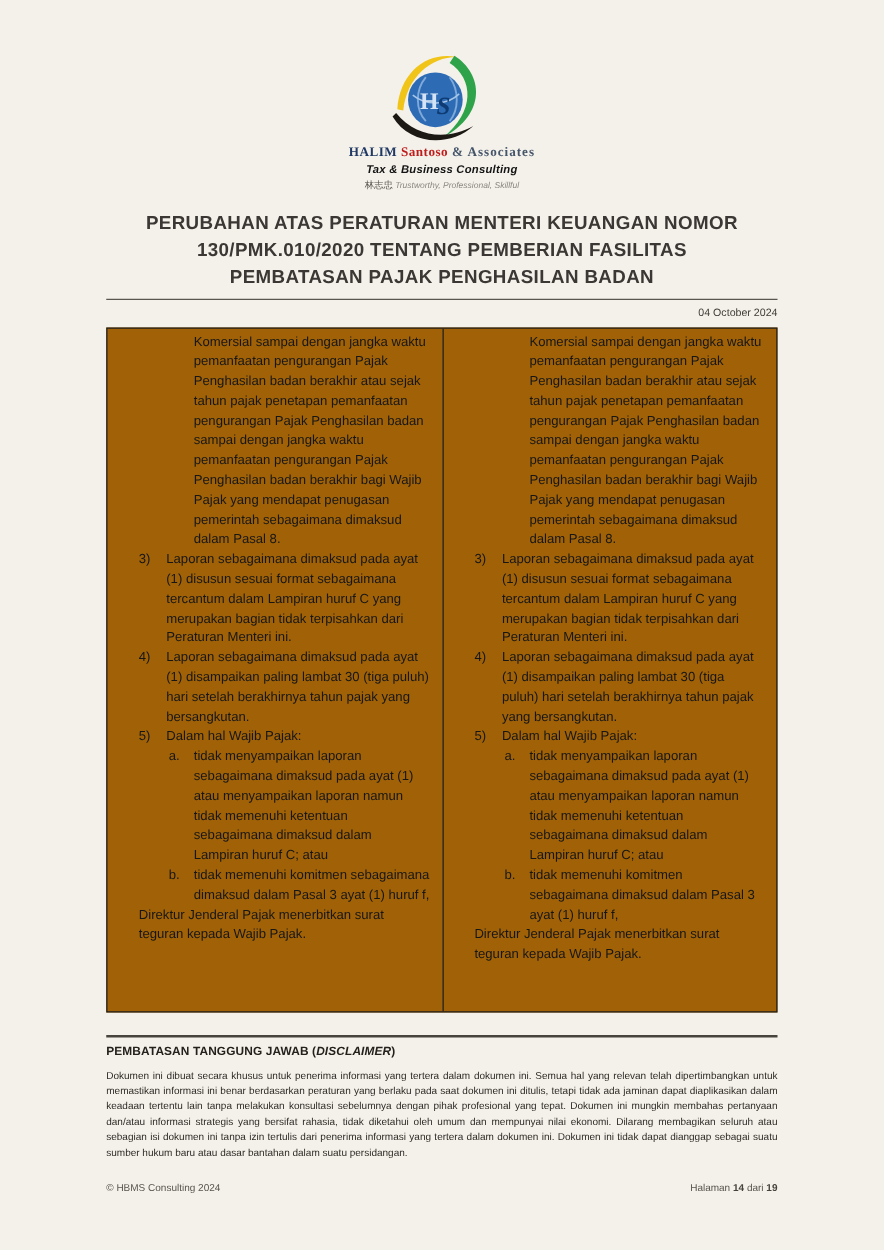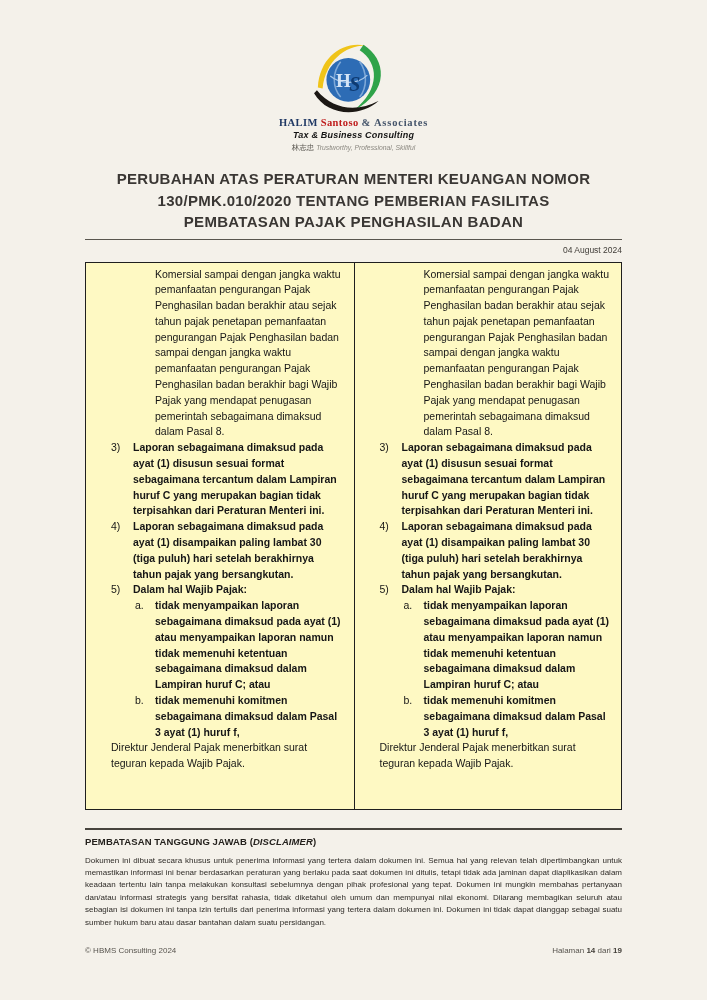--- a/index.html
+++ b/index.html
@@ -18,27 +18,27 @@
   .logo-tagline { font-size:6.8px; color:#8b8880; margin-top:3px; }
   .tagline-cn { color:#55524c; font-size:7.5px; }
   .tagline-en { font-style:italic; }
 
   
   .doc-title { margin-top:15px; font-size:15px; line-height:21.5px; font-weight:bold; color:#3a3734; letter-spacing:.3px; }
   .title-rule { border:none; border-top:1.5px solid #59564f; margin-top:6px; }
   .doc-date { text-align:right; font-size:8.5px; color:#403d38; margin-top:5px; }
 
   
-  .columns { display:grid; grid-template-columns:1fr 1fr; border:1.2px solid #1f1f1f; margin-top:7px; min-height:548px; background:#fef9c3; }
+  .columns { display:grid; grid-template-columns:1fr 1fr; border:1.2px solid #1f1f1f; margin-top:7px; min-height:548px; background:#a16207; }
   .col { padding:4px 10px 8px 25px; font-size:10.5px; line-height:15.8px; color:#161616; }
   .col-right { border-left:1.2px solid #1f1f1f; }
   .intro { margin-left:44px; }
   .li { display:flex; }
   .li .num { flex:0 0 22px; }
-  .li .txt { flex:1;font-weight:bold; }
+  .li .txt { flex:1; }
   .sub { margin-left:24px; }
   .sub .num { flex:0 0 20px; }
   .closing { }
 
   
   .disclaimer { margin-top:18px; }
   .disc-rule { border:none; border-top:2px solid #47443e; }
   .disc-heading { font-size:9.5px; font-weight:bold; color:#24211d; margin-top:6px; letter-spacing:.1px; }
   .disc-heading .emph { font-style:italic; }
   .disc-body { font-size:8px; line-height:12.4px; text-align:justify; color:#2e2b27; margin-top:8px; }
@@ -80,21 +80,21 @@
       <span class="tagline-cn">林志忠</span>
       <span class="tagline-en">Trustworthy, Professional, Skillful</span>
     </div>
 
     <div class="doc-title">
       <div>PERUBAHAN ATAS PERATURAN MENTERI KEUANGAN NOMOR</div>
       <div>130/PMK.010/2020 TENTANG PEMBERIAN FASILITAS</div>
       <div>PEMBATASAN PAJAK PENGHASILAN BADAN</div>
     </div>
     <hr class="title-rule">
-    <div class="doc-date">04 August 2024</div>
+    <div class="doc-date">04 October 2024</div>
   </div>
 
   <div class="columns">
 
     <div class="col col-left">
       <p class="intro">Komersial sampai dengan jangka waktu pemanfaatan pengurangan Pajak Penghasilan badan berakhir atau sejak tahun pajak penetapan pemanfaatan pengurangan Pajak Penghasilan badan sampai dengan jangka waktu pemanfaatan pengurangan Pajak Penghasilan badan berakhir bagi Wajib Pajak yang mendapat penugasan pemerintah sebagaimana dimaksud dalam Pasal 8.</p>
       <div class="li">
         <span class="num">3)</span>
         <span class="txt">Laporan sebagaimana dimaksud pada ayat (1) disusun sesuai format sebagaimana tercantum dalam Lampiran huruf C yang merupakan bagian tidak terpisahkan dari Peraturan Menteri ini.</span>
       </div>

